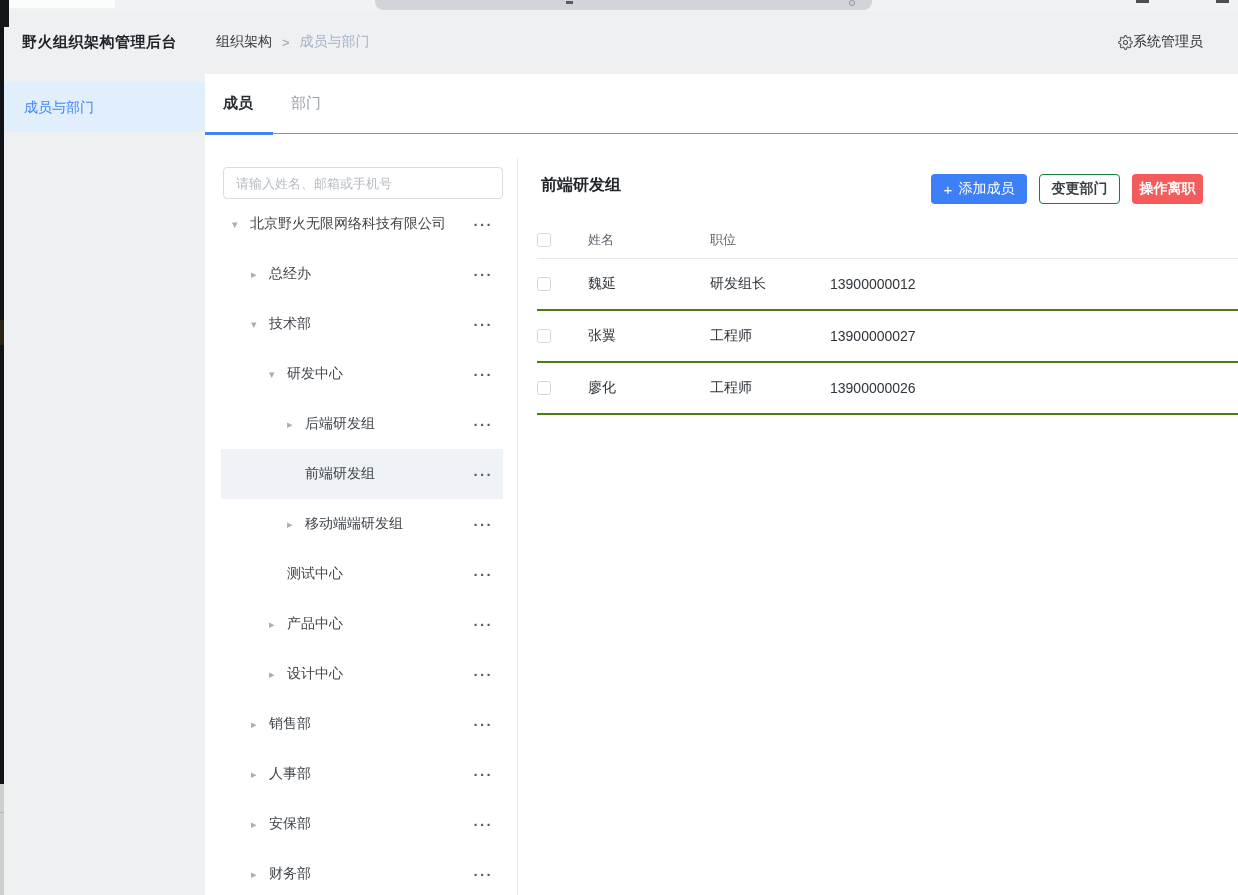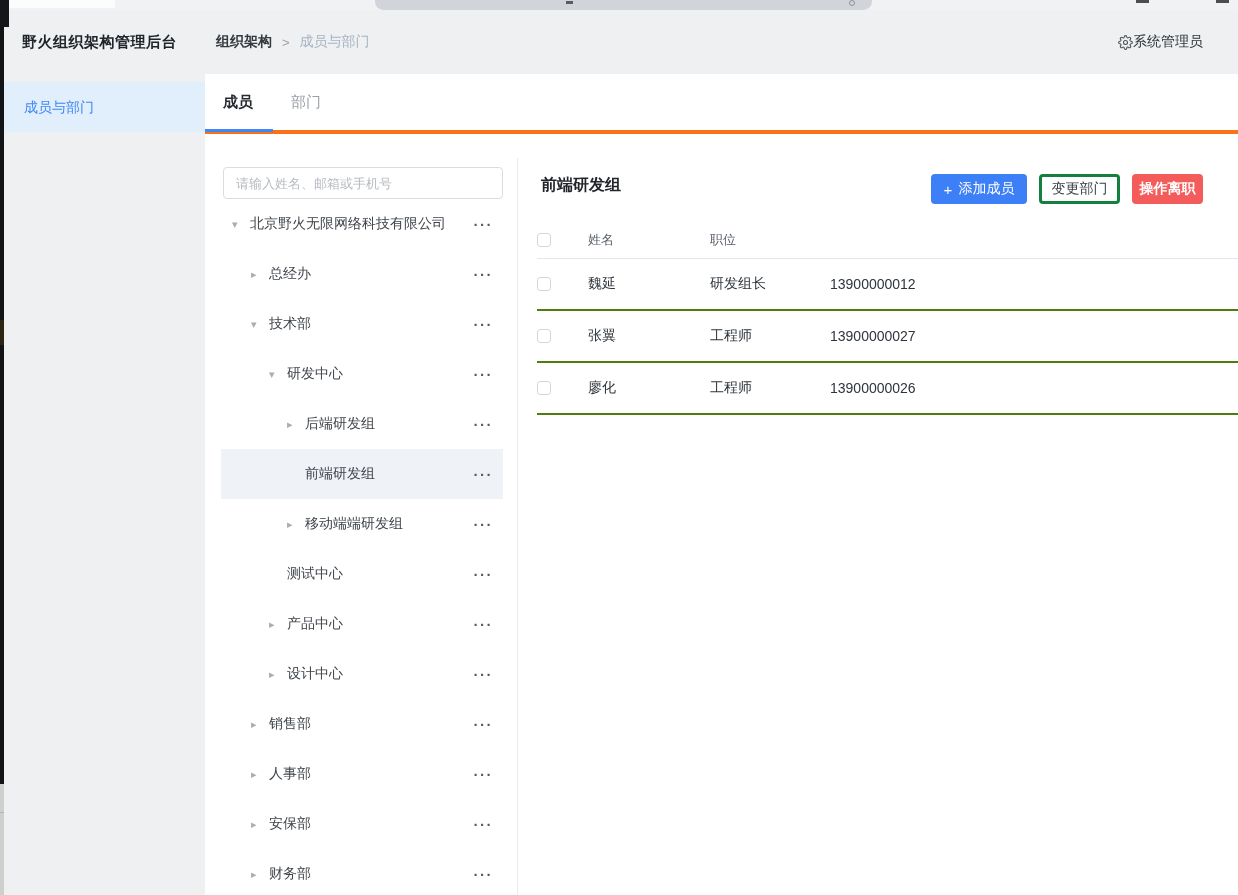--- a/index.html
+++ b/index.html
@@ -18,35 +18,35 @@
   .edge-top{position:absolute;left:0;top:0;width:9px;height:27px;background:#141619;z-index:6;}
   .edge-black{position:absolute;left:0;top:27px;width:4px;height:757px;background:#111316;z-index:6;}
   .edge-brown{position:absolute;left:0;top:320px;width:4px;height:25px;background:#2c2415;z-index:7;}
   .edge-gray{position:absolute;left:0;top:784px;width:4px;height:111px;background:#cfcfce;z-index:6;}
   .edge-gray-line{position:absolute;left:0;top:812px;width:4px;height:1px;background:#b5b5b4;z-index:7;}
 
   
   .page-header{position:absolute;left:0;top:10px;width:1238px;height:64px;background:#eef0f1;display:flex;align-items:center;box-sizing:border-box;}
   .app-title{margin-left:22px;font-size:15px;font-weight:bold;color:#20242a;letter-spacing:.5px;}
   .breadcrumb{margin-left:39px;font-size:14px;display:flex;align-items:center;}
-  .bc-section{color:#34393f;font-weight:bold;}
+  .bc-section{color:#34393f;font-weight:normal;}
   .bc-sep{color:#9aa3ad;margin:0 10px;font-size:13px;}
   .bc-current{color:#a6b4c6;}
   .header-right{margin-left:auto;margin-right:35px;display:flex;align-items:center;}
   .gear{width:15px;height:15px;color:#4a5056;display:block;}
   .user-name{font-size:14px;color:#2e3338;}
 
   
   .sidebar{position:absolute;left:0;top:74px;width:205px;height:821px;background:#eef0f1;}
   .side-item{position:absolute;left:0;top:8px;width:205px;height:50px;line-height:50px;padding-left:24px;
              box-sizing:border-box;background:#e1eefc;color:#4087f5;font-size:14px;cursor:pointer;}
 
   
   .content{position:absolute;left:205px;top:74px;width:1033px;height:821px;background:#fff;}
-  .tabbar{position:relative;height:60px;border-bottom:4px solid #f97316;display:flex;align-items:center;
+  .tabbar{position:relative;height:60px;border-bottom:1px solid #f97316;display:flex;align-items:center;
           padding-left:18px;gap:38px;box-sizing:border-box;}
   .tab{font-size:15px;cursor:pointer;}
   .tab.active{color:#262b31;font-weight:600;}
   .tab.inactive{color:#9aa1a9;}
   .inkbar{position:absolute;left:0;bottom:-2px;width:68px;height:3px;background:#4086f4;}
 
   
   .tree-panel{position:absolute;left:0;top:68px;width:312px;height:761px;}
   .search-box{position:absolute;left:18px;top:25px;width:280px;height:32px;box-sizing:border-box;
               border:1px solid #d9dde2;border-radius:4px;background:#fff;padding:0 12px;font-size:13px;color:#333;
@@ -64,21 +64,21 @@
   .vdivider{position:absolute;left:312px;top:84px;bottom:0;width:1px;background:#e9ebee;}
 
   
   .member-panel{position:absolute;left:312px;top:0;width:721px;height:821px;}
   .panel-title{position:absolute;left:24px;top:101px;font-size:16px;font-weight:bold;color:#22262b;}
   .btn-row{position:absolute;right:35px;top:100px;display:flex;gap:12px;}
   .btn{height:30px;border-radius:4px;font-size:14px;display:flex;align-items:center;justify-content:center;
        box-sizing:border-box;cursor:pointer;}
   .btn-primary{width:96px;background:#3d7ff7;color:#fff;gap:6px;}
   .btn-plus{font-size:15px;line-height:1;}
-  .btn-default{width:81px;background:#fff;border:3px solid #15803d;color:#383e44;}
+  .btn-default{width:81px;background:#fff;border:1px solid #15803d;color:#383e44;font-weight:bold;}
   .btn-danger{width:71px;background:#f45b5b;color:#fff;font-weight:bold;}
 
   .mtable{position:absolute;left:20px;right:0;top:148px;}
   .thead{height:36px;display:flex;align-items:center;border-bottom:1px solid #e3e8ee;font-size:13px;color:#575e66;}
   .trow{height:50px;display:flex;align-items:center;border-bottom:2px solid #4d7c0f;font-size:14px;color:#2f353b;}
   .cb{width:14px;height:14px;flex:0 0 14px;border:1px solid #d3d7dc;border-radius:3px;background:#fff;box-sizing:border-box;cursor:pointer;}
   .col-name{margin-left:37px;width:122px;}
   .col-pos{width:120px;}
   .col-phone{flex:1;}
 </style>

